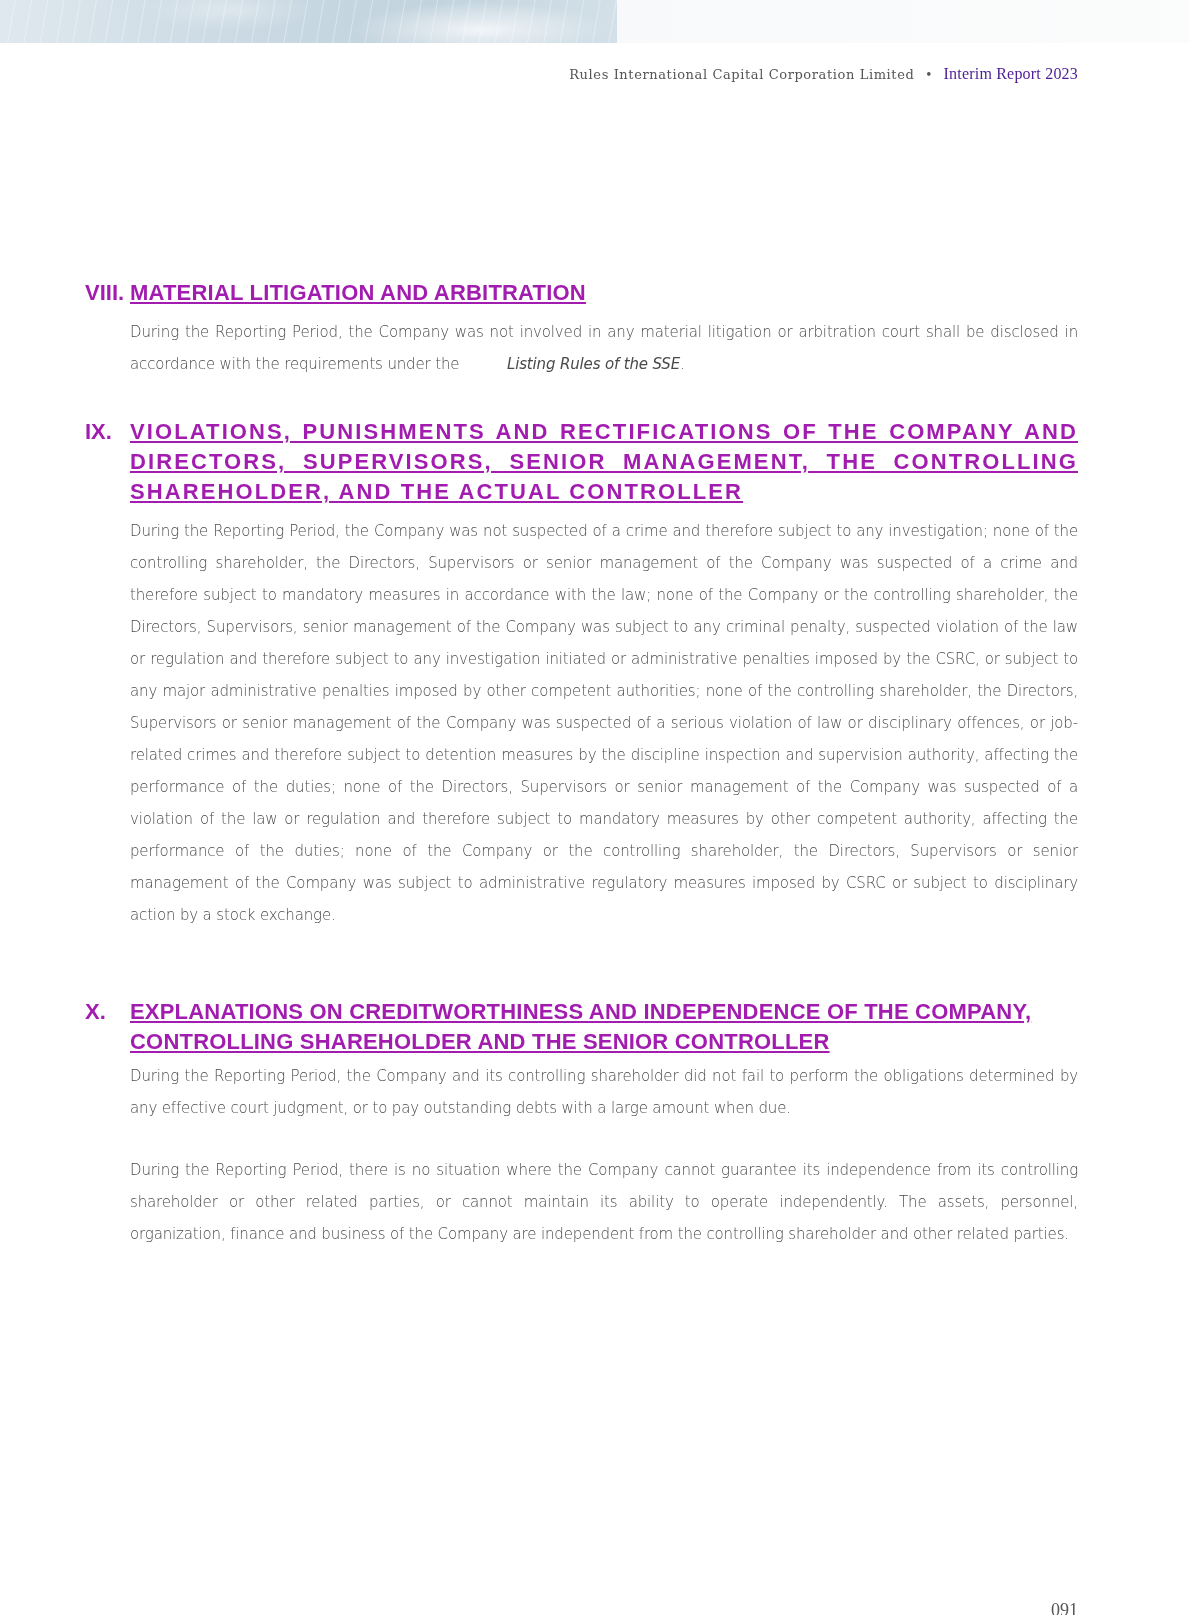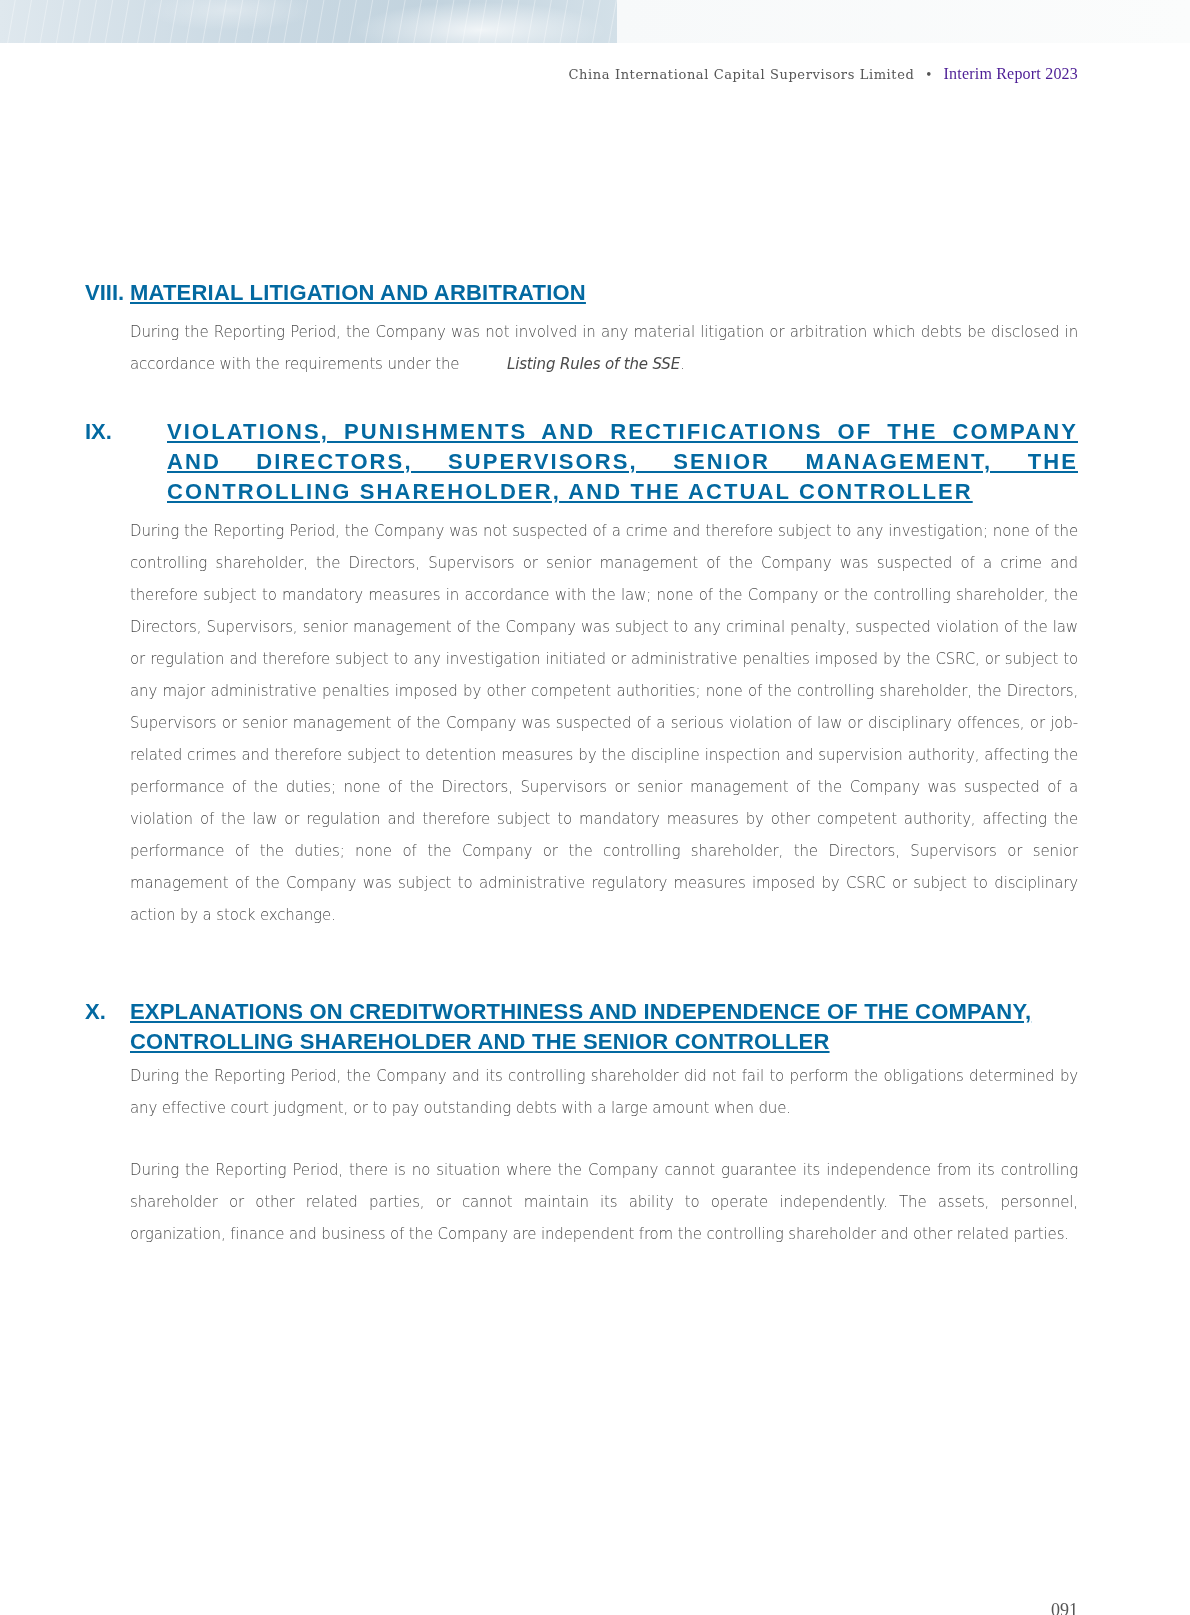--- a/index.html
+++ b/index.html
@@ -55,21 +55,21 @@
     color: #4c1d95;
     letter-spacing: 0.2px;
   }
   .section {
     position: absolute;
     left: 85px;
     width: 993px;
   }
   .sec-head {
     display: flex;
-    color: #0369a1;
+    color: #a21caf;
     font-family: "Liberation Sans", sans-serif;
     font-weight: bold;
     font-size: 22px;
     line-height: 30px;
   }
   .sec-num {
     width: 45px;
     flex: 0 0 45px;
   }
   .sec-title {
@@ -101,37 +101,37 @@
     color: #555555;
   }
 </style>
 </head>
 <body>
 
 <div class="banner"></div>
 <div class="banner-right"></div>
 
 <div class="running-head">
-  <span>China International Capital Supervisors Limited</span>
+  <span>Rules International Capital Corporation Limited</span>
   <span class="bullet">•</span>
   <span class="report">Interim Report 2023</span>
 </div>
 
 <div class="section" style="top:278px;">
   <div class="sec-head">
     <span class="sec-num">VIII.</span>
     <span class="sec-title">MATERIAL LITIGATION AND ARBITRATION</span>
   </div>
   <p class="para" style="margin-top:8px;">
-    <span>During the Reporting Period, the Company was not involved in any material litigation or arbitration which debts be disclosed in accordance with the requirements under the </span><em>Listing Rules of the SSE</em><span>.</span>
+    <span>During the Reporting Period, the Company was not involved in any material litigation or arbitration court shall be disclosed in accordance with the requirements under the </span><em>Listing Rules of the SSE</em><span>.</span>
   </p>
 </div>
 
 <div class="section" style="top:417px;">
-  <div class="sec-head" style="letter-spacing:2.2px;gap:37px;">
+  <div class="sec-head" style="letter-spacing:2.2px;">
     <span class="sec-num" style="letter-spacing:0;">IX.</span>
     <span class="sec-title spread" style="letter-spacing:2.1px;">VIOLATIONS, PUNISHMENTS AND RECTIFICATIONS OF THE COMPANY AND DIRECTORS, SUPERVISORS, SENIOR MANAGEMENT, THE CONTROLLING SHAREHOLDER, AND THE ACTUAL CONTROLLER</span>
   </div>
   <p class="para" style="margin-top:8px;">During the Reporting Period, the Company was not suspected of a crime and therefore subject to any investigation; none of the controlling shareholder, the Directors, Supervisors or senior management of the Company was suspected of a crime and therefore subject to mandatory measures in accordance with the law; none of the Company or the controlling shareholder, the Directors, Supervisors, senior management of the Company was subject to any criminal penalty, suspected violation of the law or regulation and therefore subject to any investigation initiated or administrative penalties imposed by the CSRC, or subject to any major administrative penalties imposed by other competent authorities; none of the controlling shareholder, the Directors, Supervisors or senior management of the Company was suspected of a serious violation of law or disciplinary offences, or job-related crimes and therefore subject to detention measures by the discipline inspection and supervision authority, affecting the performance of the duties; none of the Directors, Supervisors or senior management of the Company was suspected of a violation of the law or regulation and therefore subject to mandatory measures by other competent authority, affecting the performance of the duties; none of the Company or the controlling shareholder, the Directors, Supervisors or senior management of the Company was subject to administrative regulatory measures imposed by CSRC or subject to disciplinary action by a stock exchange.</p>
 </div>
 
 <div class="section" style="top:997px;">
   <div class="sec-head">
     <span class="sec-num">X.</span>
     <span class="sec-title">EXPLANATIONS ON CREDITWORTHINESS AND INDEPENDENCE OF THE COMPANY, CONTROLLING SHAREHOLDER AND THE SENIOR CONTROLLER</span>

